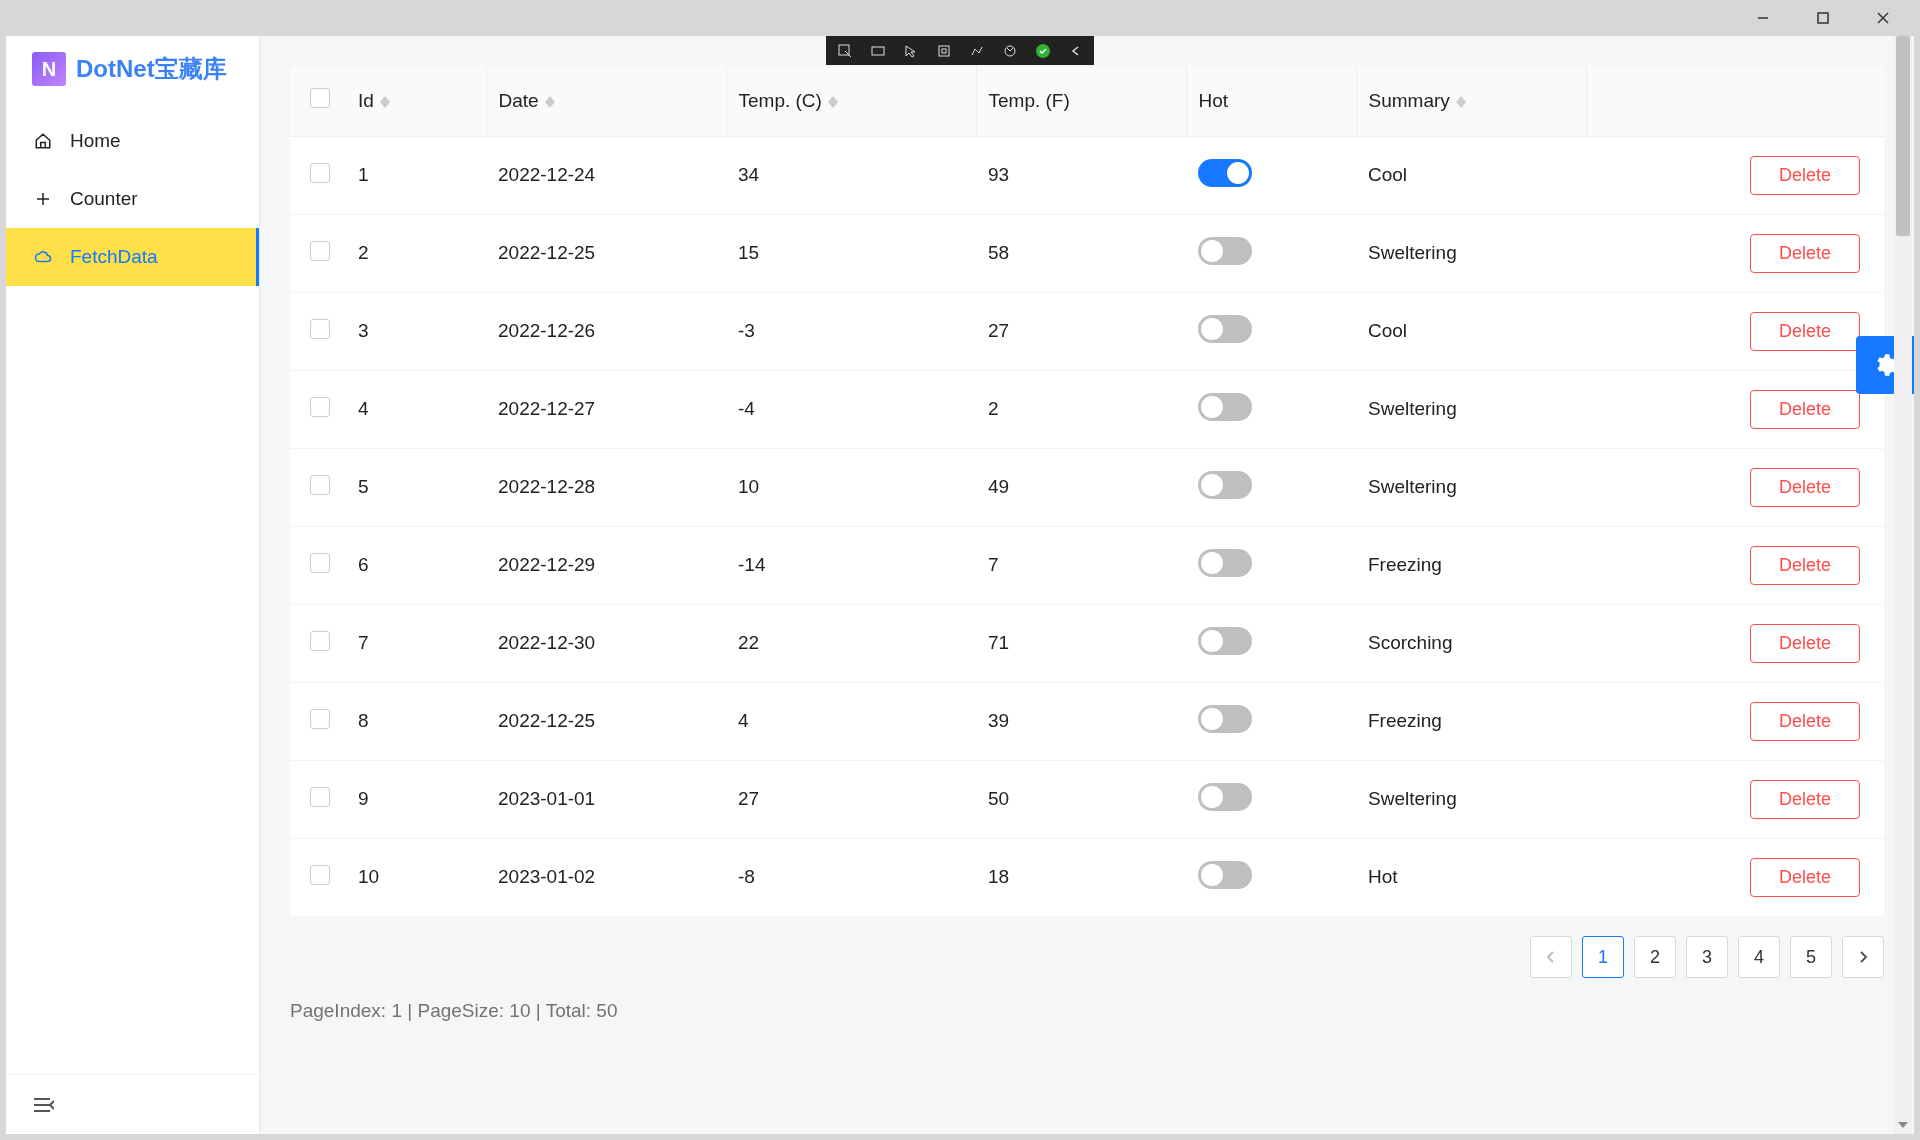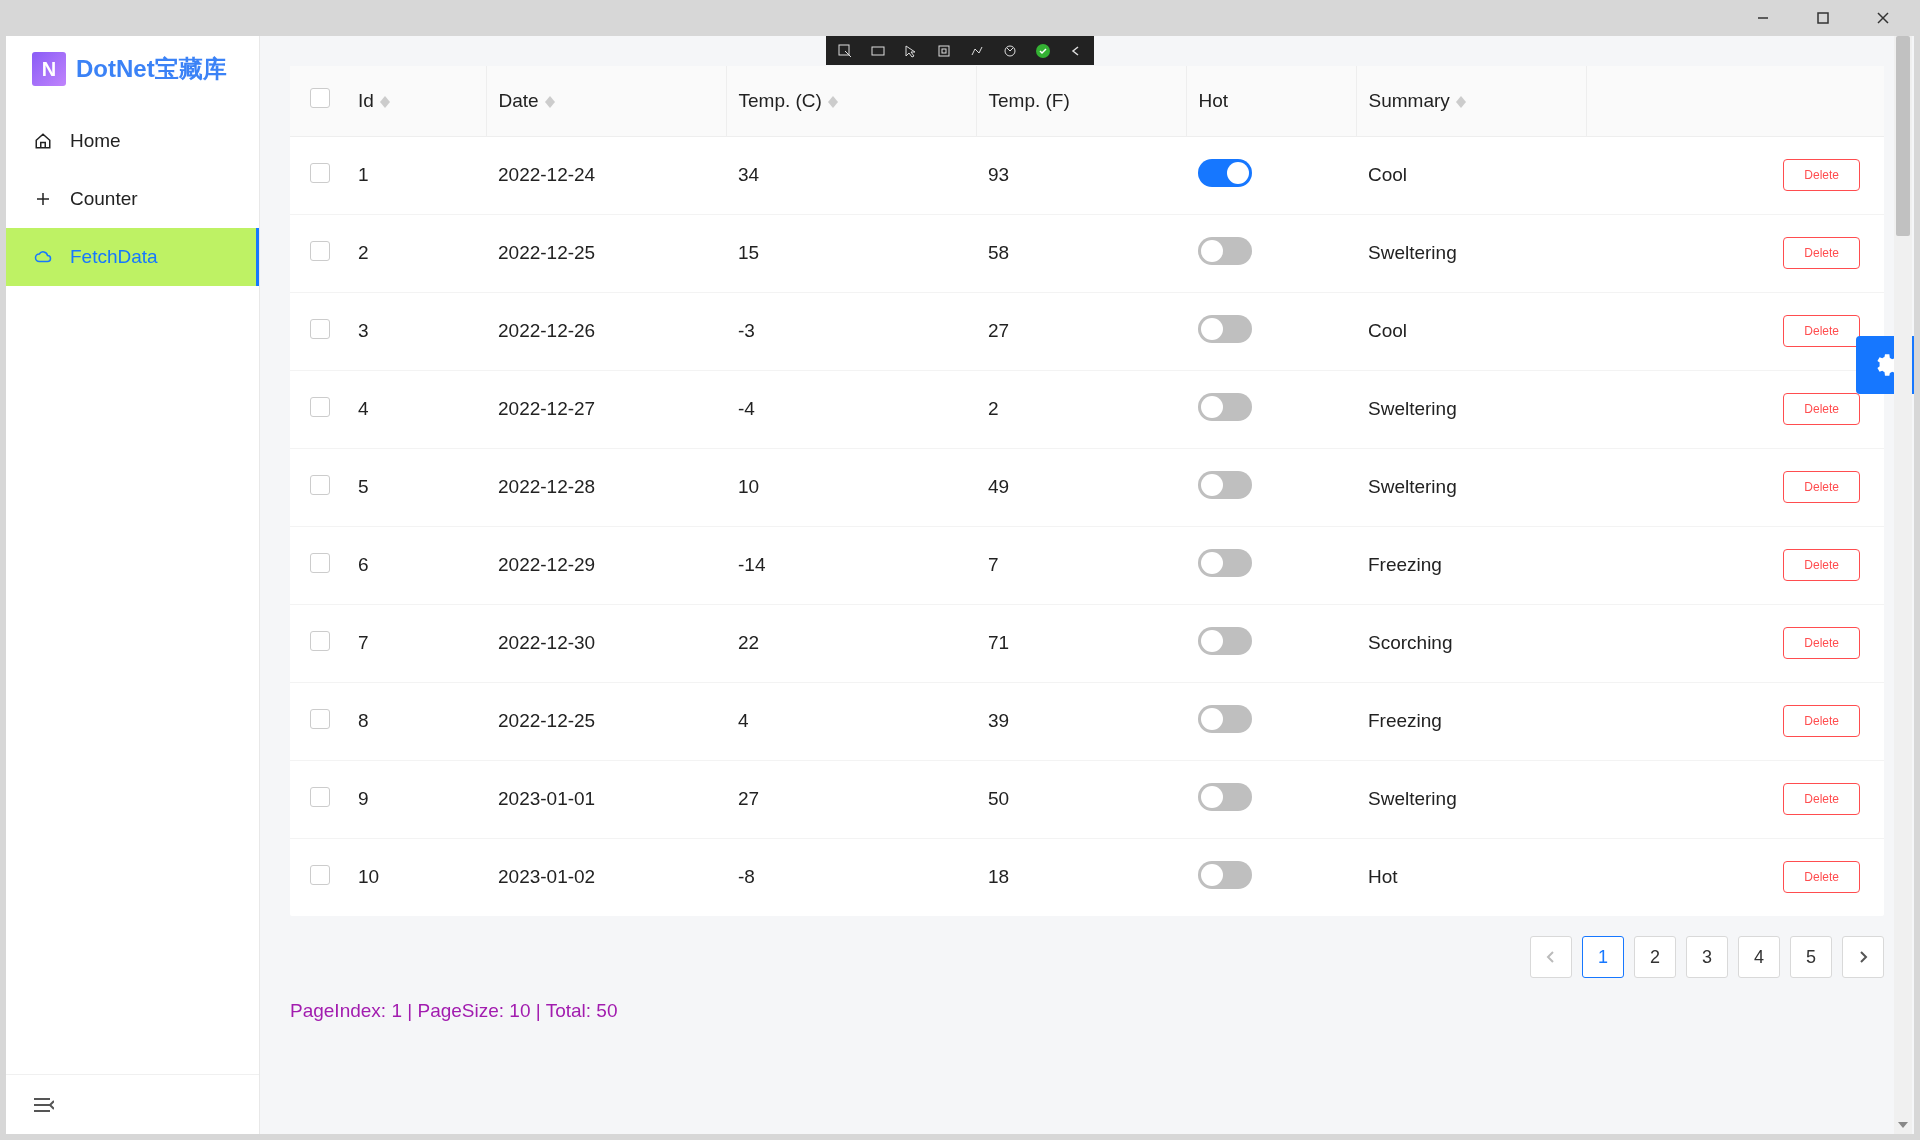--- a/index.html
+++ b/index.html
@@ -21,21 +21,21 @@
   .window { position: absolute; top: 36px; left: 6px; right: 6px; bottom: 6px; background: #fff; display: flex; }
 
   
   .sidebar { width: 254px; min-width: 254px; border-right: 1px solid #e8e8e8; display: flex; flex-direction: column; }
   .sidebar-header { height: 66px; display: flex; align-items: center; padding-left: 26px; gap: 10px; }
   .logo { width: 34px; height: 34px; background: linear-gradient(135deg, #8a5cf6, #c084fc); border-radius: 3px; position: relative; }
   .logo::after { content: "N"; position: absolute; inset: 0; display:flex; align-items:center; justify-content:center; color:#fff; font-weight:700; font-size:20px;}
   .brand { color: #3b82f6; font-size: 24px; font-weight: 600; }
   .nav { list-style: none; padding-top: 10px; }
   .nav li { display: flex; align-items: center; height: 58px; padding-left: 28px; gap: 18px; font-size: 19px; color: #222; cursor: pointer; }
-  .nav li.active { background: #bef264; color: #1677ff; border-right: 3px solid #1677ff; }
+  .nav li.active { background: #fde047; color: #1677ff; border-right: 3px solid #1677ff; }
   .nav li .navicon { width: 18px; height: 18px; display:flex; align-items:center; justify-content:center; }
   .sidebar-footer { margin-top: auto; height: 60px; display:flex; align-items:center; padding-left: 28px; border-top: 1px solid #f0f0f0; }
 
   
   .content { flex: 1; background: #f5f6f8; padding: 30px; position: relative; overflow: hidden; }
 
   
   .card { background: #fff; border-radius: 2px; }
   table { width: 100%; border-collapse: collapse; }
   th, td { text-align: left; font-size: 19px; color: #222; }
@@ -56,29 +56,29 @@
 
   .chk { width: 20px; height: 20px; border: 1px solid #ccc; border-radius: 3px; background:#fff; display:inline-block;}
 
   
   .switch { width: 54px; height: 28px; border-radius: 14px; background: #bfbfbf; position: relative; display:inline-block;}
   .switch::after { content:""; width:22px; height:22px; border-radius:50%; background:#fff; position:absolute; top:3px; left:3px; transition:.2s;}
   .switch.on { background:#1677ff; }
   .switch.on::after { left: 29px; }
 
   
-  .btn-del { border:1px solid #ff4d4f; color:#ff4d4f; background:#fff; font-size:12px; padding:8px 20px; border-radius:4px; cursor:pointer; }
+  .btn-del { border:1px solid #ff4d4f; color:#ff4d4f; background:#fff; font-size:18px; padding:8px 28px; border-radius:4px; cursor:pointer; }
 
   
   .pager-row { display:flex; justify-content:flex-end; margin-top: 20px; gap: 10px; }
   .pg { width:42px; height:42px; border:1px solid #d9d9d9; background:#fff; display:flex; align-items:center; justify-content:center; font-size:18px; color:#333; cursor:pointer; border-radius:3px;}
   .pg.active { border-color:#1677ff; color:#1677ff; }
   .pg.disabled { color:#bbb; cursor:not-allowed; }
 
-  .status-line { margin-top: 22px; font-size: 19px; color: #a21caf; }
+  .status-line { margin-top: 22px; font-size: 19px; color: #737373; }
 
   
   .fab { position: absolute; right: 0; top: 300px; width: 58px; height: 58px; background:#1677ff; display:flex; align-items:center; justify-content:center; color:#fff; border-top-left-radius:4px; border-bottom-left-radius:4px;}
 
   
   .scroll-track { position:absolute; right: 8px; top: 36px; bottom: 6px; width: 18px; background:#f0f0f0;}
   .scroll-thumb { position:absolute; left:2px; right:2px; top:0; height: 200px; background:#c1c1c1; border-radius:2px;}
   .scroll-arrow { position:absolute; left:0; right:0; height:18px; background:#f0f0f0; display:flex; align-items:center; justify-content:center;}
   .scroll-arrow.top { top:0; }
   .scroll-arrow.bottom { bottom:0; }

